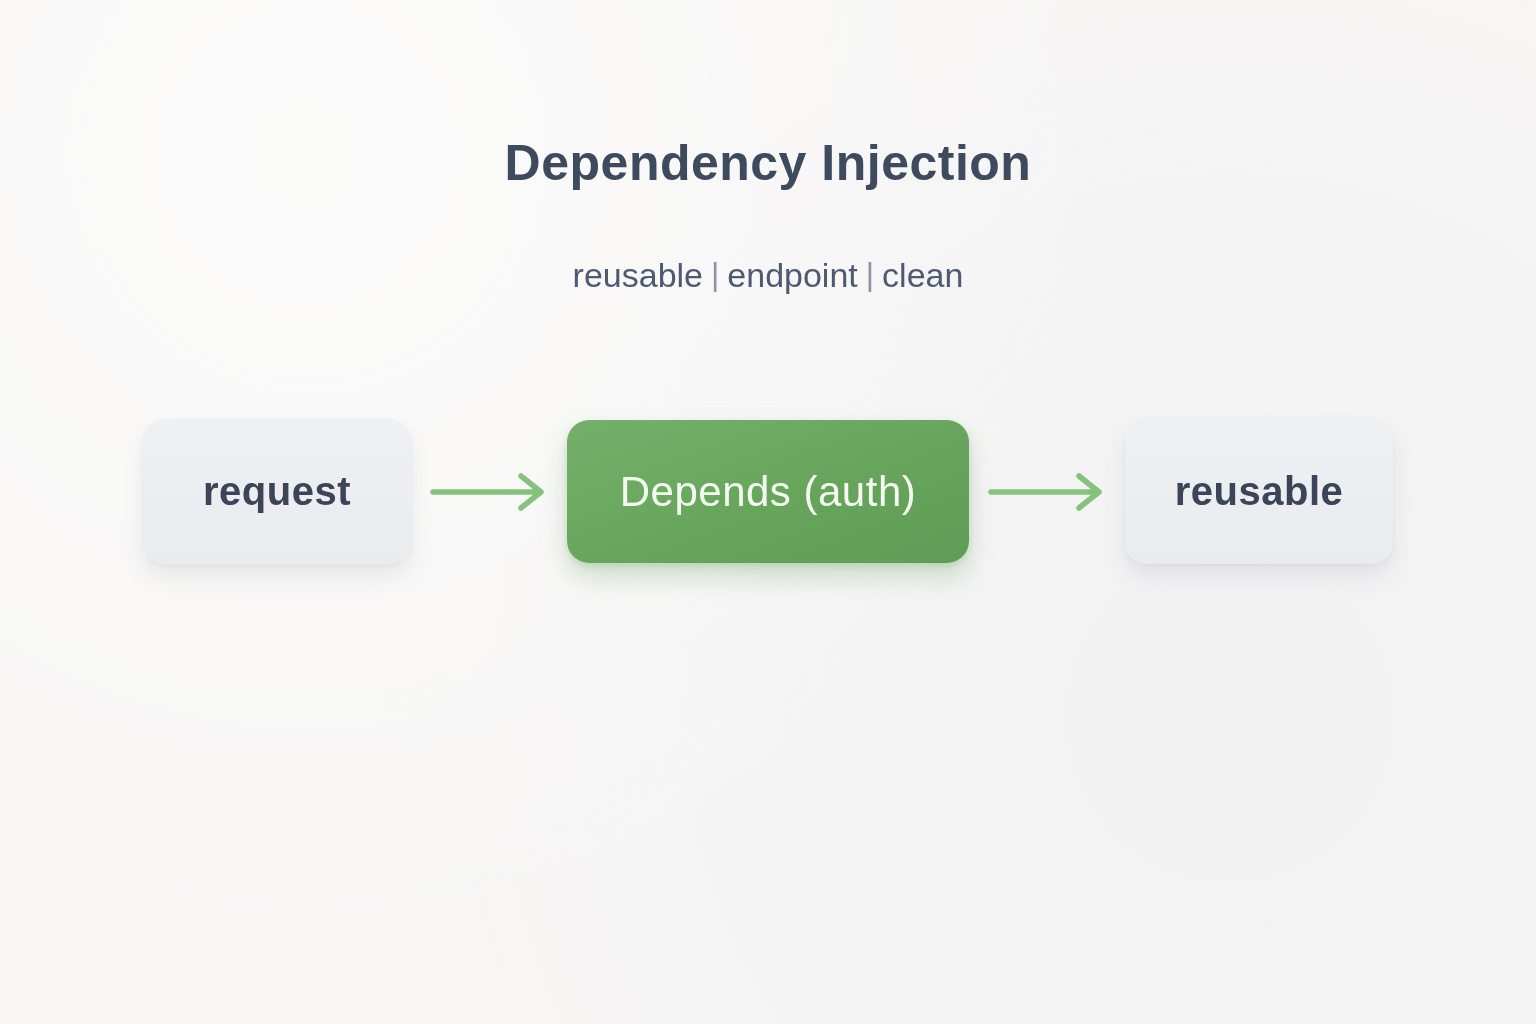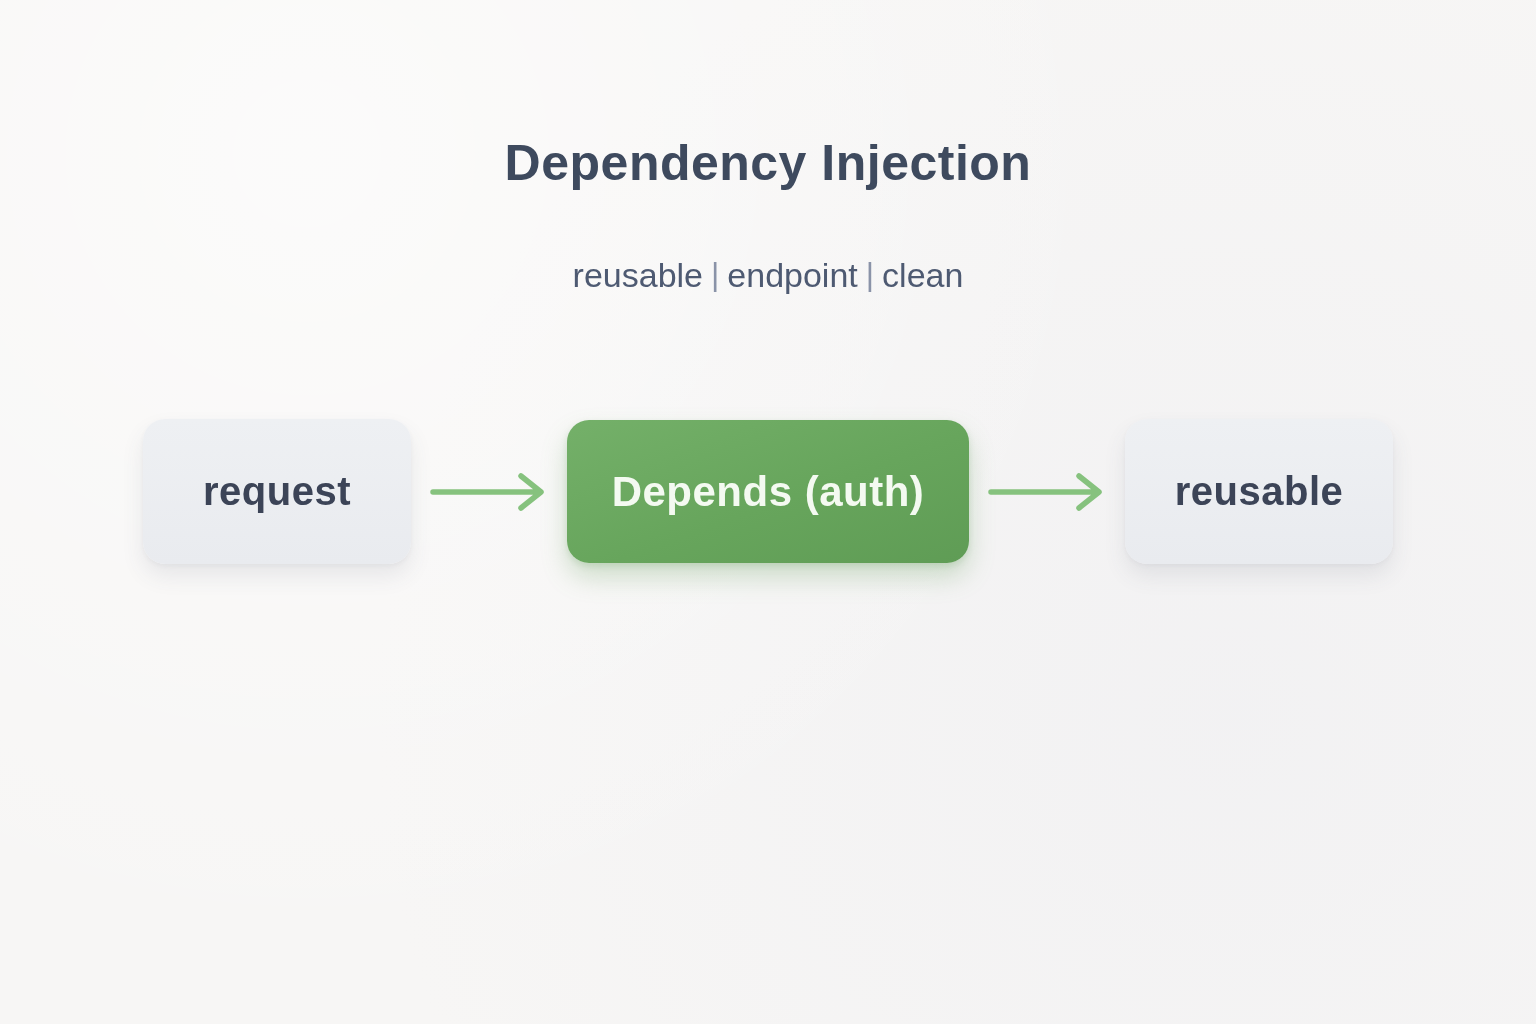--- a/index.html
+++ b/index.html
@@ -79,21 +79,21 @@
   }
 
   .node-highlight {
     width: 402px;
     height: 143px;
     background: linear-gradient(160deg, #74b069 0%, #67a55c 55%, #5f9c55 100%);
     box-shadow: 0 14px 26px rgba(96, 156, 86, 0.28),
                 0 3px 6px rgba(96, 156, 86, 0.18);
     color: #f4faf1;
     font-size: 42px;
-    font-weight: 700;
+    font-weight: 400;
     letter-spacing: 0.5px;
   }
 
   .arrow {
     margin: 0 18px;
     display: flex;
     align-items: center;
   }
 
   .arrow svg { display: block; }

